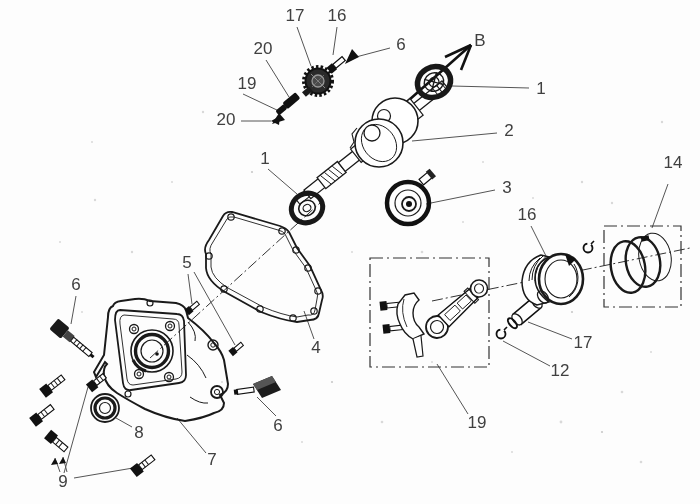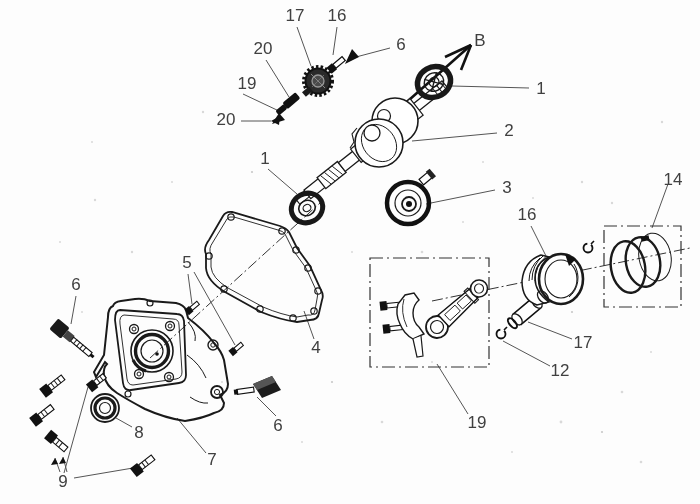--- a/index.html
+++ b/index.html
@@ -342,21 +342,21 @@
 <div class="lbl" style="left:295px;top:16px">17</div>
 <div class="lbl" style="left:337px;top:16px">16</div>
 <div class="lbl" style="left:401px;top:45px">6</div>
 <div class="lbl" style="left:263px;top:49px">20</div>
 <div class="lbl" style="left:247px;top:84px">19</div>
 <div class="lbl" style="left:226px;top:120px">20</div>
 <div class="lbl" style="left:541px;top:89px">1</div>
 <div class="lbl" style="left:509px;top:131px">2</div>
 <div class="lbl" style="left:265px;top:159px">1</div>
 <div class="lbl" style="left:507px;top:188px">3</div>
-<div class="lbl" style="left:673px;top:180px">14</div>
+<div class="lbl" style="left:673px;top:163px">14</div>
 <div class="lbl" style="left:527px;top:215px">16</div>
 <div class="lbl" style="left:187px;top:263px">5</div>
 <div class="lbl" style="left:76px;top:285px">6</div>
 <div class="lbl" style="left:316px;top:348px">4</div>
 <div class="lbl" style="left:583px;top:343px">17</div>
 <div class="lbl" style="left:560px;top:371px">12</div>
 <div class="lbl" style="left:477px;top:423px">19</div>
 <div class="lbl" style="left:139px;top:433px">8</div>
 <div class="lbl" style="left:278px;top:426px">6</div>
 <div class="lbl" style="left:212px;top:460px">7</div>

